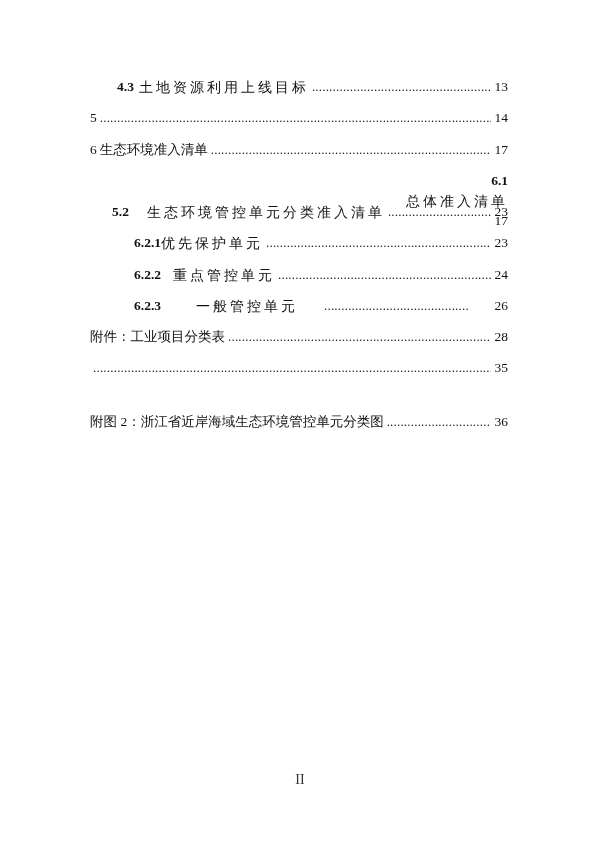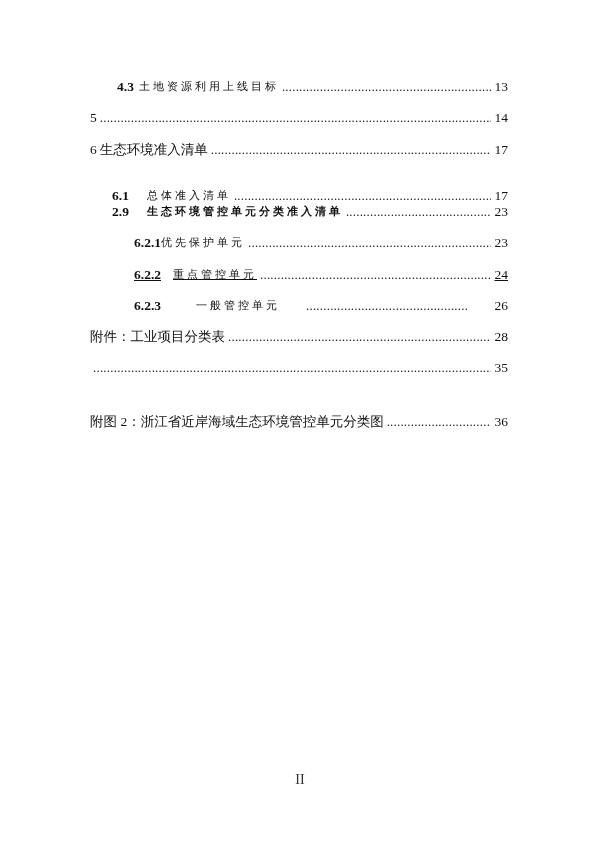--- a/index.html
+++ b/index.html
@@ -3,21 +3,21 @@
 <meta charset="utf-8">
 <style>
   html, body { margin:0; padding:0; background:#ffffff; }
   body { width:600px; height:848px; position:relative; overflow:hidden;
          font-family:"Liberation Serif","DejaVu Serif",serif; color:#111; }
   .toc { position:absolute; left:0; top:0; width:600px; }
   .row { position:absolute; right:92px; height:20px; display:flex; align-items:flex-end;
          font-size:13.5px; line-height:20px; white-space:nowrap; }
   .num { font-weight:bold; }
   .title { }
-  .title.kai { letter-spacing:3px; font-family:"DejaVu Serif","Liberation Serif",serif; font-size:11px; }
+  .title.kai { letter-spacing:3px; font-family:"DejaVu Serif","Liberation Serif",serif; font-size:14px; }
   .leader { flex:1; overflow:hidden; margin:0 1px 0 3px; position:relative; height:20px; }
   .leader::after { content:"............................................................................................................................................................................................................................................................"; position:absolute; left:0; bottom:0; letter-spacing:0.2px; font-size:13px; color:#222; }
   .page { min-width:16px; text-align:right; }
   .footer { position:absolute; left:0; width:600px; top:772px; text-align:center; font-size:14px; color:#333; }
 </style>
 </head>
 <body>
 
 <div class="toc">
 
@@ -34,42 +34,42 @@
     <span class="page">14</span>
   </div>
 
   <div class="row" style="left:90px; top:140px;">
     <span>6</span>
     <span class="title" style="margin-left:3px;margin-top:17px;">生态环境准入清单</span>
     <span class="leader"></span>
     <span class="page">17</span>
   </div>
 
-  <div class="row" style="left:112px; top:186px;">
+  <div class="row" style="left:112px; top:171px;flex-direction:column;">
     <span class="num">6.1</span>
     <span class="title kai" style="margin-left:18px;">总体准入清单</span>
     <span class="leader"></span>
     <span class="page">17</span>
   </div>
 
   <div class="row" style="left:112px; top:202px;">
-    <span class="num">2.9</span>
-    <span class="title kai" style="margin-left:18px;font-weight:bold;">生态环境管控单元分类准入清单</span>
+    <span class="num">5.2</span>
+    <span class="title kai" style="margin-left:18px;">生态环境管控单元分类准入清单</span>
     <span class="leader"></span>
     <span class="page">23</span>
   </div>
 
   <div class="row" style="left:134px; top:233px;">
     <span class="num">6.2.1</span>
     <span class="title kai" style="">优先保护单元</span>
     <span class="leader"></span>
     <span class="page">23</span>
   </div>
 
-  <div class="row" style="left:134px; top:265px;text-decoration:underline;">
+  <div class="row" style="left:134px; top:265px;">
     <span class="num">6.2.2</span>
     <span class="title kai" style="margin-left:12px;">重点管控单元</span>
     <span class="leader"></span>
     <span class="page">24</span>
   </div>
 
   <div class="row" style="left:134px; top:296px;gap:23px;">
     <span class="num">6.2.3</span>
     <span class="title kai" style="margin-left:12px;">一般管控单元</span>
     <span class="leader"></span>

